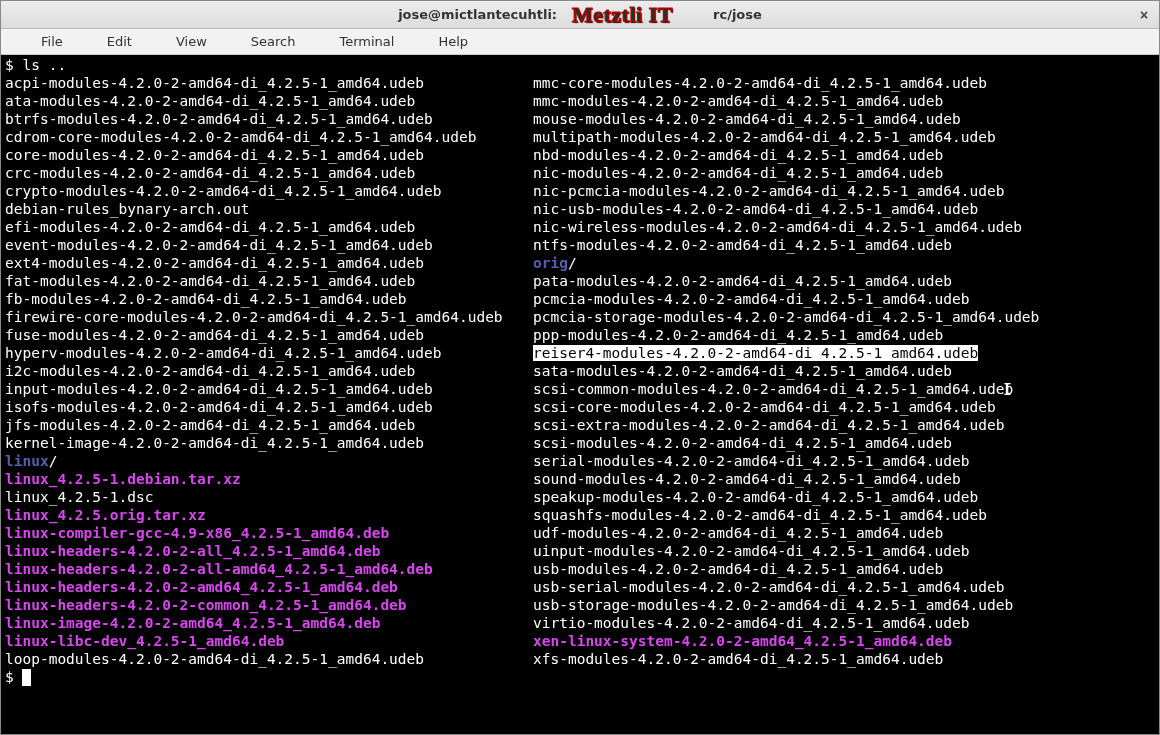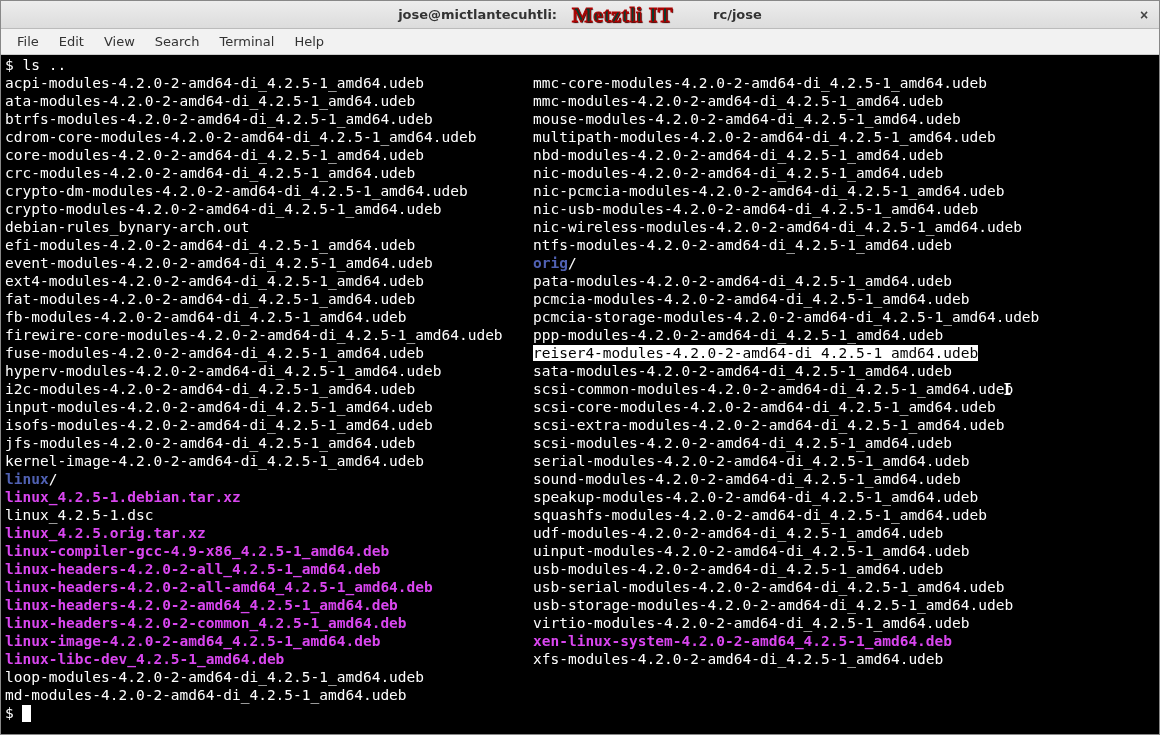--- a/index.html
+++ b/index.html
@@ -75,20 +75,21 @@
       gap: 4px;
       font-family: "DejaVu Sans", sans-serif;
       font-size: 13px;
       color: #333;
       border-bottom: 1px solid #ccc;
     }
     .menu-item {
       padding: 3px 8px;
       cursor: pointer;
       border-radius: 3px;
+      margin-left: 24px;
     }
     .terminal-area {
       flex: 1;
       background: #000;
       padding: 1px 4px 4px 4px;
       overflow: hidden;
       position: relative;
     }
     .terminal-inner {
       width: 100%;
@@ -174,21 +175,20 @@
       </div>
 
       <div class="columns">
         <div class="col col-left" id="col-left">
             <div class="line"><span class="f-white">acpi-modules-4.2.0-2-amd64-di_4.2.5-1_amd64.udeb</span></div>
             <div class="line"><span class="f-white">ata-modules-4.2.0-2-amd64-di_4.2.5-1_amd64.udeb</span></div>
             <div class="line"><span class="f-white">btrfs-modules-4.2.0-2-amd64-di_4.2.5-1_amd64.udeb</span></div>
             <div class="line"><span class="f-white">cdrom-core-modules-4.2.0-2-amd64-di_4.2.5-1_amd64.udeb</span></div>
             <div class="line"><span class="f-white">core-modules-4.2.0-2-amd64-di_4.2.5-1_amd64.udeb</span></div>
             <div class="line"><span class="f-white">crc-modules-4.2.0-2-amd64-di_4.2.5-1_amd64.udeb</span></div>
-            <div class="line"><span class="f-white">crypto-dm-modules-4.2.0-2-amd64-di_4.2.5-1_amd64.udeb</span></div>
             <div class="line"><span class="f-white">crypto-modules-4.2.0-2-amd64-di_4.2.5-1_amd64.udeb</span></div>
             <div class="line"><span class="f-white">debian-rules_bynary-arch.out</span></div>
             <div class="line"><span class="f-white">efi-modules-4.2.0-2-amd64-di_4.2.5-1_amd64.udeb</span></div>
             <div class="line"><span class="f-white">event-modules-4.2.0-2-amd64-di_4.2.5-1_amd64.udeb</span></div>
             <div class="line"><span class="f-white">ext4-modules-4.2.0-2-amd64-di_4.2.5-1_amd64.udeb</span></div>
             <div class="line"><span class="f-white">fat-modules-4.2.0-2-amd64-di_4.2.5-1_amd64.udeb</span></div>
             <div class="line"><span class="f-white">fb-modules-4.2.0-2-amd64-di_4.2.5-1_amd64.udeb</span></div>
             <div class="line"><span class="f-white">firewire-core-modules-4.2.0-2-amd64-di_4.2.5-1_amd64.udeb</span></div>
             <div class="line"><span class="f-white">fuse-modules-4.2.0-2-amd64-di_4.2.5-1_amd64.udeb</span></div>
             <div class="line"><span class="f-white">hyperv-modules-4.2.0-2-amd64-di_4.2.5-1_amd64.udeb</span></div>
@@ -202,21 +202,20 @@
             <div class="line"><span class="f-white">linux_4.2.5-1.dsc</span></div>
             <div class="line"><span class="f-red">linux_4.2.5.orig.tar.xz</span></div>
             <div class="line"><span class="f-red">linux-compiler-gcc-4.9-x86_4.2.5-1_amd64.deb</span></div>
             <div class="line"><span class="f-red">linux-headers-4.2.0-2-all_4.2.5-1_amd64.deb</span></div>
             <div class="line"><span class="f-red">linux-headers-4.2.0-2-all-amd64_4.2.5-1_amd64.deb</span></div>
             <div class="line"><span class="f-red">linux-headers-4.2.0-2-amd64_4.2.5-1_amd64.deb</span></div>
             <div class="line"><span class="f-red">linux-headers-4.2.0-2-common_4.2.5-1_amd64.deb</span></div>
             <div class="line"><span class="f-red">linux-image-4.2.0-2-amd64_4.2.5-1_amd64.deb</span></div>
             <div class="line"><span class="f-red">linux-libc-dev_4.2.5-1_amd64.deb</span></div>
             <div class="line"><span class="f-white">loop-modules-4.2.0-2-amd64-di_4.2.5-1_amd64.udeb</span></div>
-            <div class="line"><span class="f-white">md-modules-4.2.0-2-amd64-di_4.2.5-1_amd64.udeb</span></div>
           </div>
         <div class="col col-right" id="col-right">
             <div class="line"><span class="f-white">mmc-core-modules-4.2.0-2-amd64-di_4.2.5-1_amd64.udeb</span></div>
             <div class="line"><span class="f-white">mmc-modules-4.2.0-2-amd64-di_4.2.5-1_amd64.udeb</span></div>
             <div class="line"><span class="f-white">mouse-modules-4.2.0-2-amd64-di_4.2.5-1_amd64.udeb</span></div>
             <div class="line"><span class="f-white">multipath-modules-4.2.0-2-amd64-di_4.2.5-1_amd64.udeb</span></div>
             <div class="line"><span class="f-white">nbd-modules-4.2.0-2-amd64-di_4.2.5-1_amd64.udeb</span></div>
             <div class="line"><span class="f-white">nic-modules-4.2.0-2-amd64-di_4.2.5-1_amd64.udeb</span></div>
             <div class="line"><span class="f-white">nic-pcmcia-modules-4.2.0-2-amd64-di_4.2.5-1_amd64.udeb</span></div>
             <div class="line"><span class="f-white">nic-usb-modules-4.2.0-2-amd64-di_4.2.5-1_amd64.udeb</span></div>

